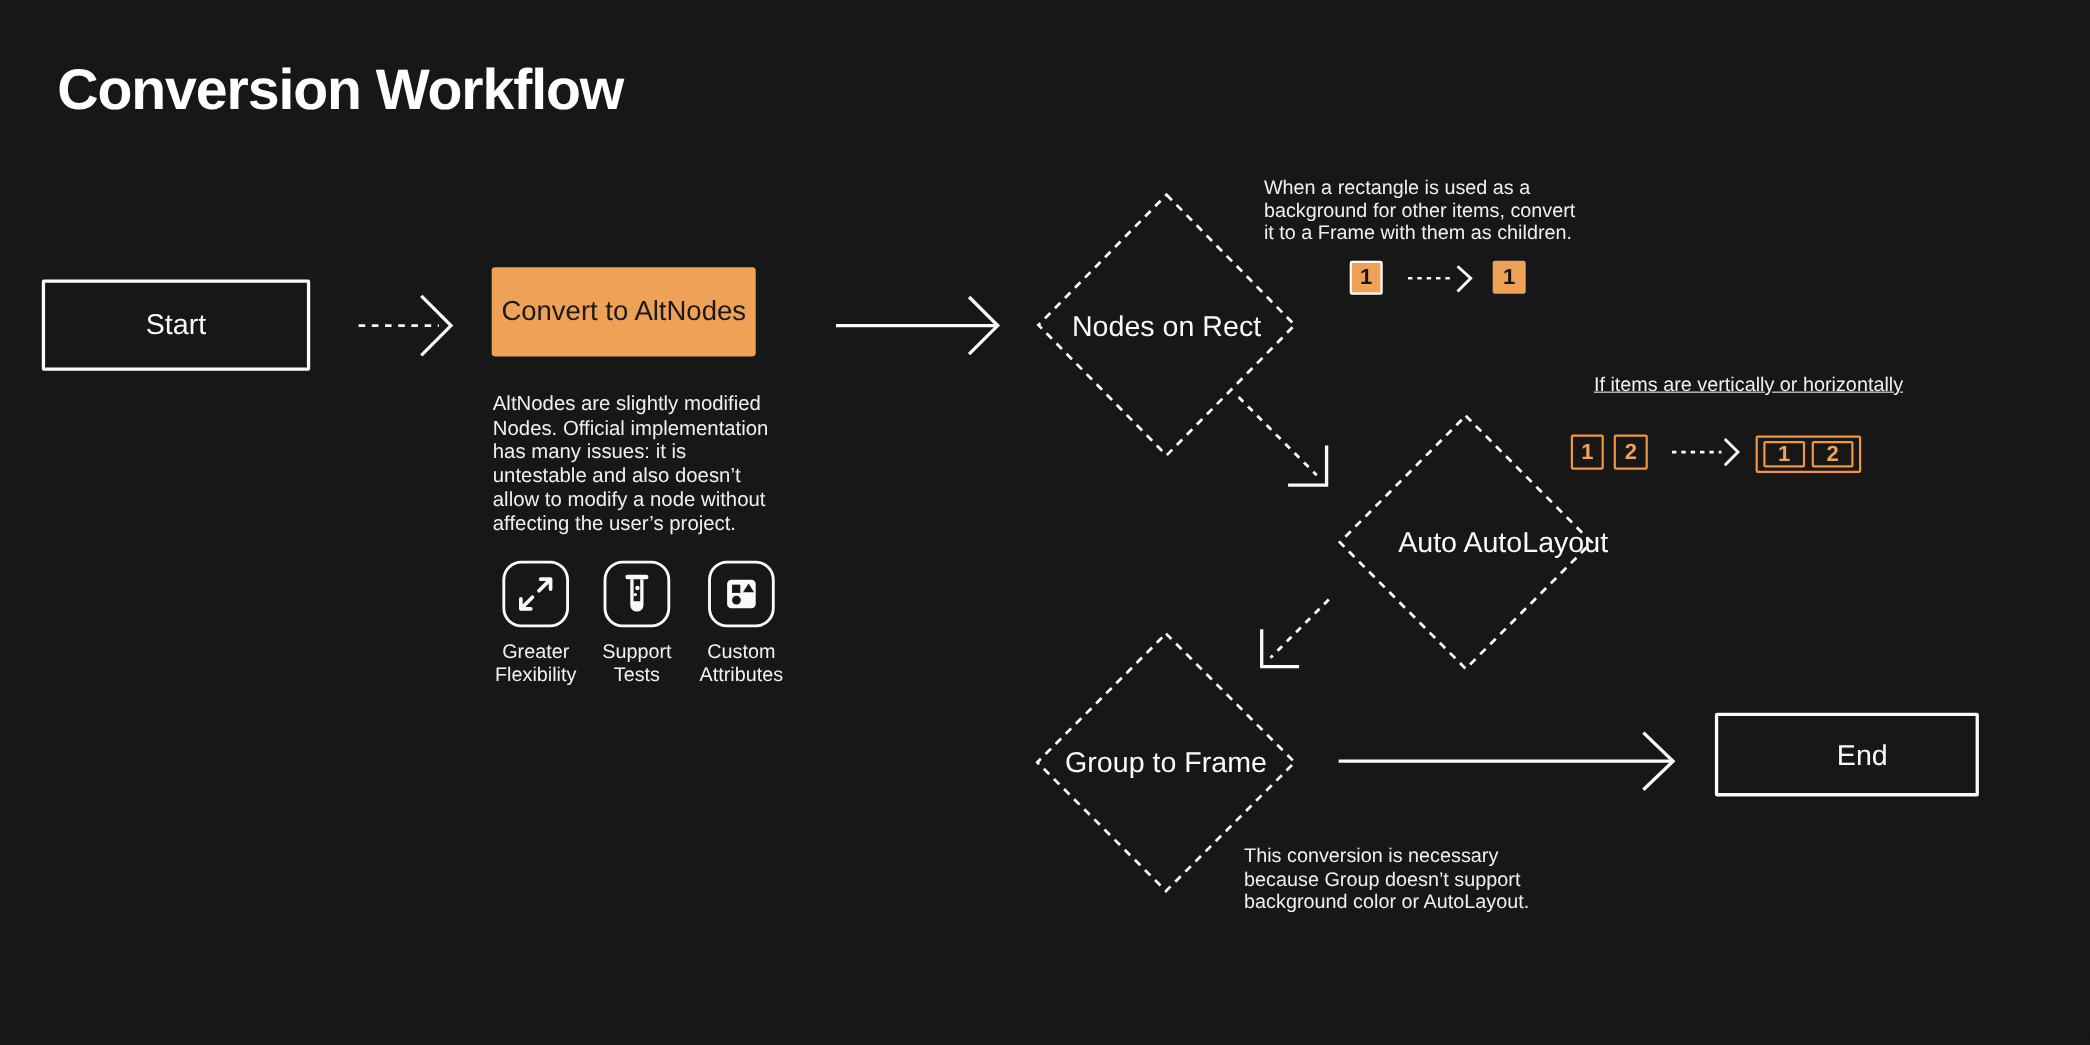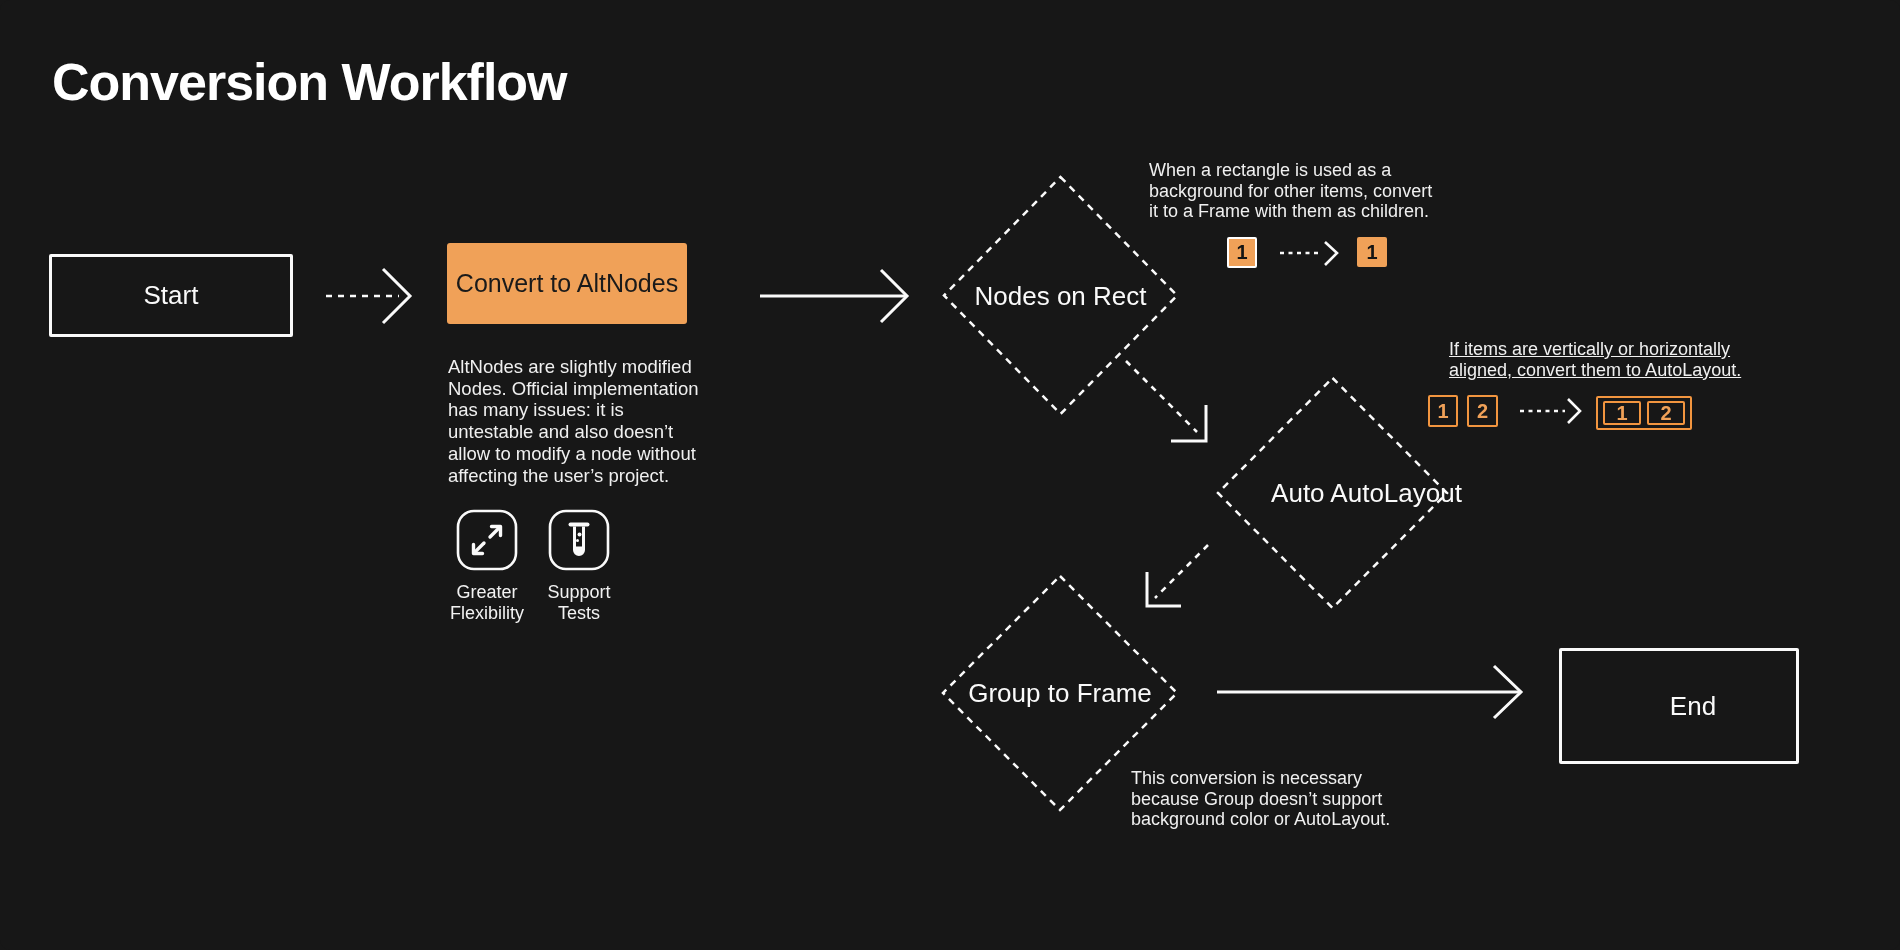--- a/index.html
+++ b/index.html
@@ -3,22 +3,22 @@
 <meta charset="utf-8">
 <style>
   html,body{margin:0;padding:0;background:#171717;}
   #stage{position:relative;width:1900px;height:950px;background:#171717;overflow:hidden;
          font-family:"Liberation Sans","DejaVu Sans",sans-serif;border-radius:10px;}
   #flow-svg{position:absolute;left:0;top:0;}
   .abs{position:absolute;box-sizing:border-box;}
   .title{left:52px;top:52px;font-size:52px;font-weight:800;color:#ffffff;letter-spacing:-1px;white-space:nowrap;}
   .node-rect{display:flex;align-items:center;justify-content:center;color:#fafafa;
              font-size:26px;border:3px solid #fafafa;border-radius:2px;background:transparent;}
-  .node-start{left:49px;top:254px;width:244px;height:83px;}
-  .node-end{left:1559px;top:648px;width:240px;height:116px;padding-left:28px;}
+  .node-start{left:38px;top:254px;width:244px;height:83px;}
+  .node-end{left:1559px;top:648px;width:240px;height:76px;padding-left:28px;}
   .node-convert{left:447px;top:243px;width:240px;height:81px;display:flex;align-items:center;justify-content:center;
                 background:#f0a158;border-radius:3px;color:#1a1a1a;font-size:25px;font-weight:500;border:none;}
   .dia-label{display:flex;align-items:center;justify-content:center;color:#fafafa;font-size:26px;white-space:nowrap;}
   .lbl-rect{left:950px;top:278px;width:221px;height:36px;}
   .lbl-auto{left:1246px;top:475px;width:241px;height:36px;}
   .lbl-group{left:950px;top:675px;width:220px;height:36px;}
   .para{color:#f0f0f0;font-size:18.5px;line-height:21.7px;}
   .para-altnodes{left:448px;top:356px;width:300px;}
   .note{color:#f0f0f0;font-size:18px;line-height:20.5px;}
   .note-rect{left:1149px;top:160px;width:400px;}
@@ -118,36 +118,50 @@
         <circle cx="31.5" cy="25.5" r="2" fill="#fafafa"></circle>
         <circle cx="29.5" cy="31.5" r="1.5" fill="#fafafa"></circle>
       </svg>
     </div>
     <div class="feat-label">
       <div>Support</div>
       <div>Tests</div>
     </div>
   </div>
 
+  <div class="abs feat-col" style="left:624px;">
+    <div class="feat-icon">
+      <svg width="62" height="62" viewBox="0 0 62 62">
+        <rect x="2" y="2" width="58" height="58" rx="16" fill="none" stroke="#fafafa" stroke-width="2.6"></rect>
+        <rect x="18" y="18" width="26" height="26" rx="4" fill="#fafafa"></rect>
+        <rect x="22.5" y="22.5" width="7.5" height="7.5" fill="#171717"></rect>
+        <polygon points="37.5,21.5 42.5,29.5 32.5,29.5" fill="#171717"></polygon>
+        <circle cx="26.5" cy="36.5" r="4" fill="#171717"></circle>
+      </svg>
+    </div>
+    <div class="feat-label">
+      <div>Custom</div>
+      <div>Attributes</div>
+    </div>
+  </div>
 
   <div class="abs dia-label lbl-rect">Nodes on Rect</div>
   <div class="abs dia-label lbl-auto">Auto AutoLayout</div>
   <div class="abs dia-label lbl-group">Group to Frame</div>
 
   <div class="abs note note-rect">
     <div class="nw">When a rectangle is used as a</div>
     <div class="nw">background for other items, convert</div>
     <div class="nw">it to a Frame with them as children.</div>
   </div>
   <div class="abs numbox numbox-orange numbox-stroke" style="left:1227px;top:237px;width:30px;height:31px;">1</div>
   <div class="abs numbox numbox-orange" style="left:1357px;top:237px;width:30px;height:30px;">1</div>
 
   <div class="abs note note-auto">
     <div class="nw">If items are vertically or horizontally</div>
-    <div class="nw">aligned, convert them to AutoLayout.</div>
   </div>
   <div class="abs numbox numbox-outline" style="left:1428px;top:395px;width:30px;height:32px;">1</div>
   <div class="abs numbox numbox-outline" style="left:1467px;top:395px;width:31px;height:32px;">2</div>
   <div class="abs al-group">
     <div class="numbox numbox-outline">1</div>
     <div class="numbox numbox-outline">2</div>
   </div>
 
   <div class="abs note note-group">
     <div class="nw">This conversion is necessary</div>

